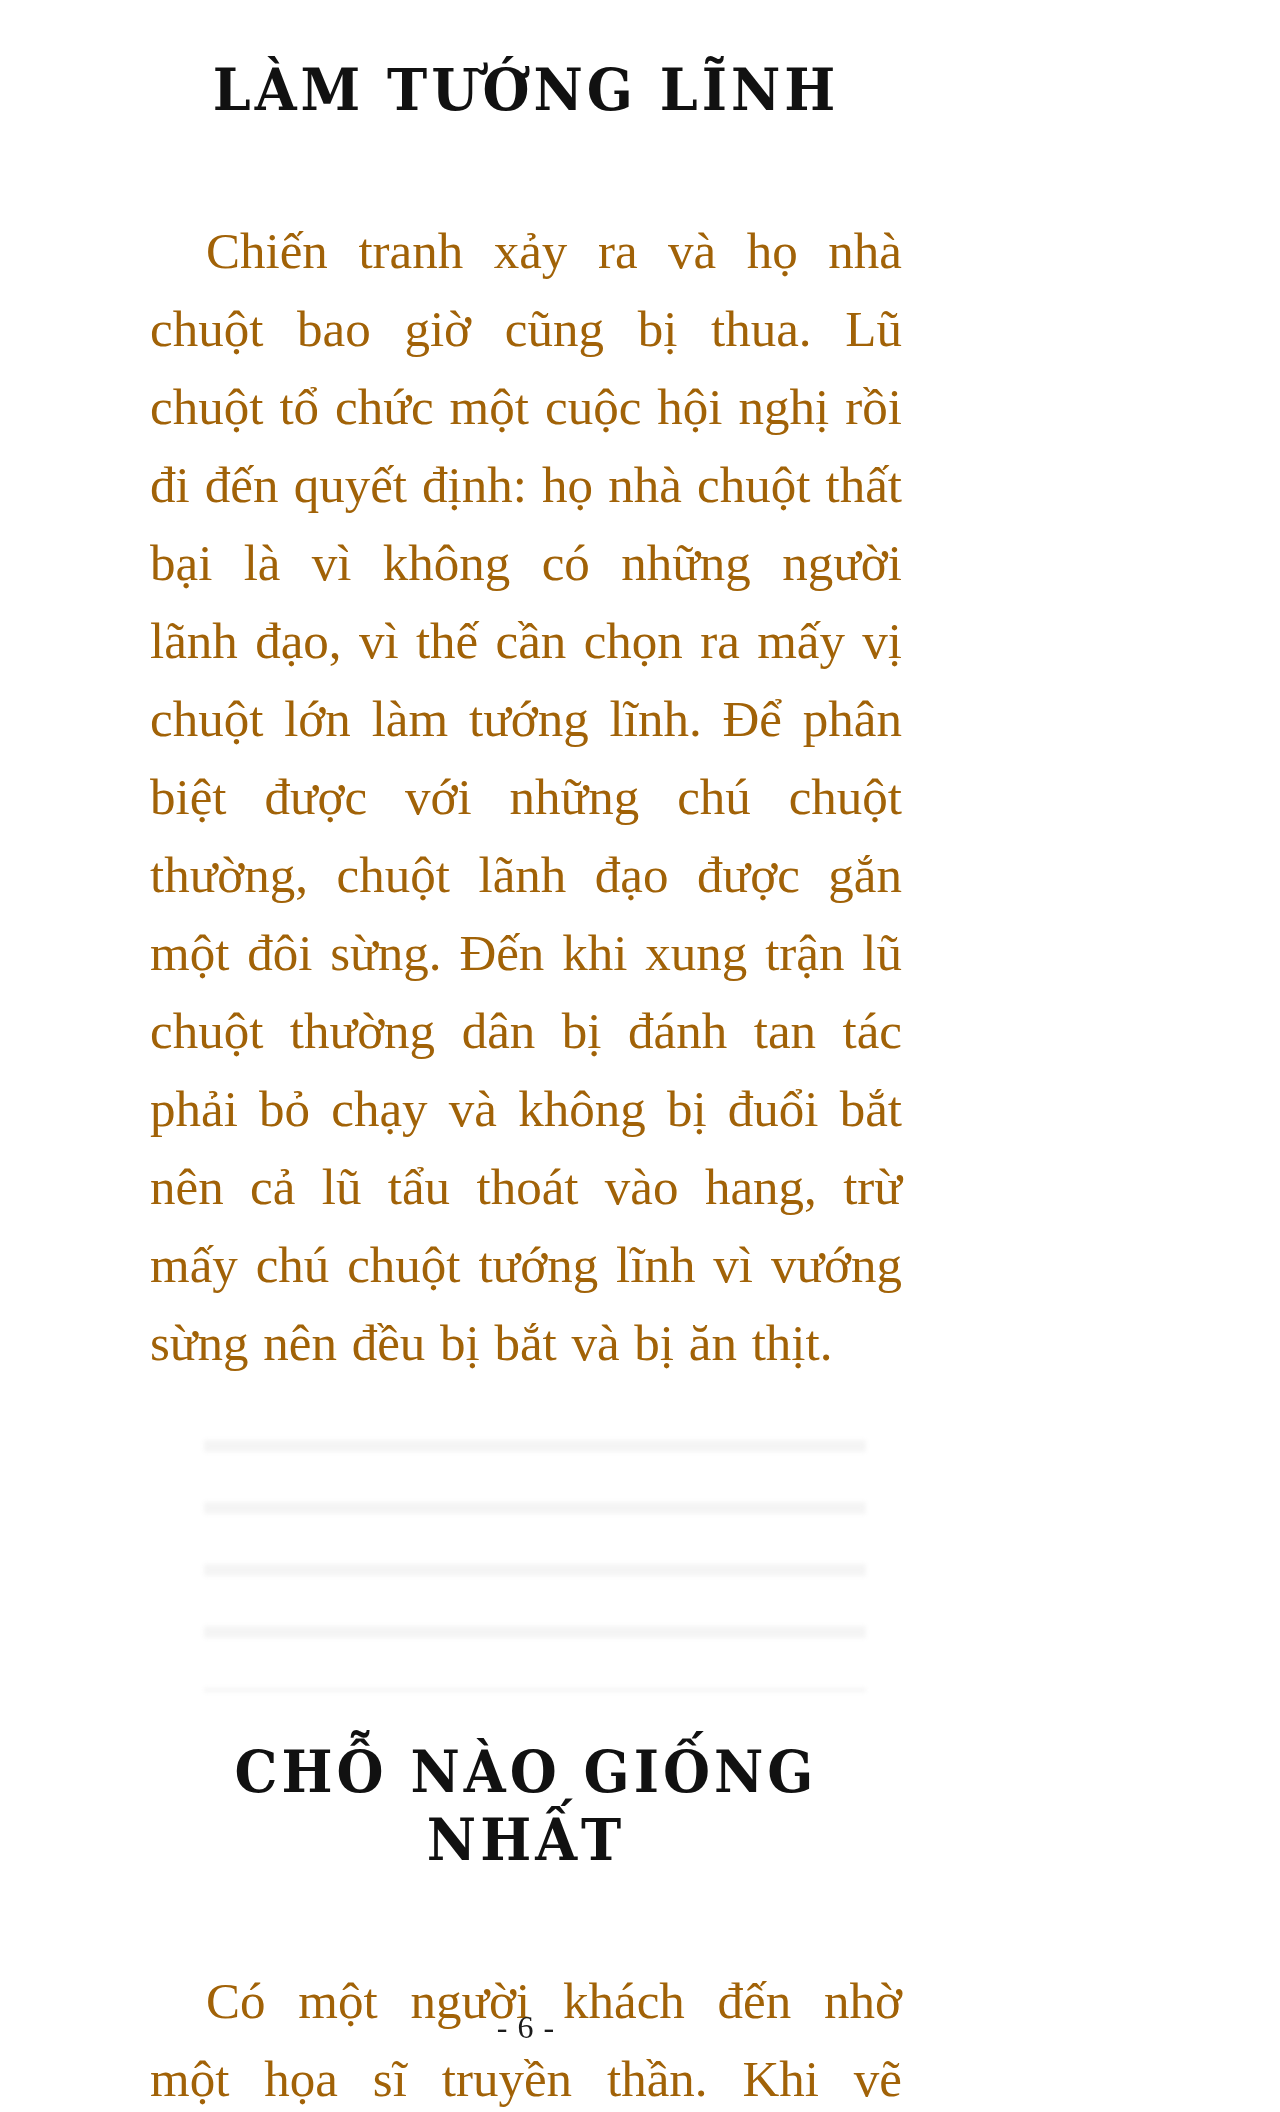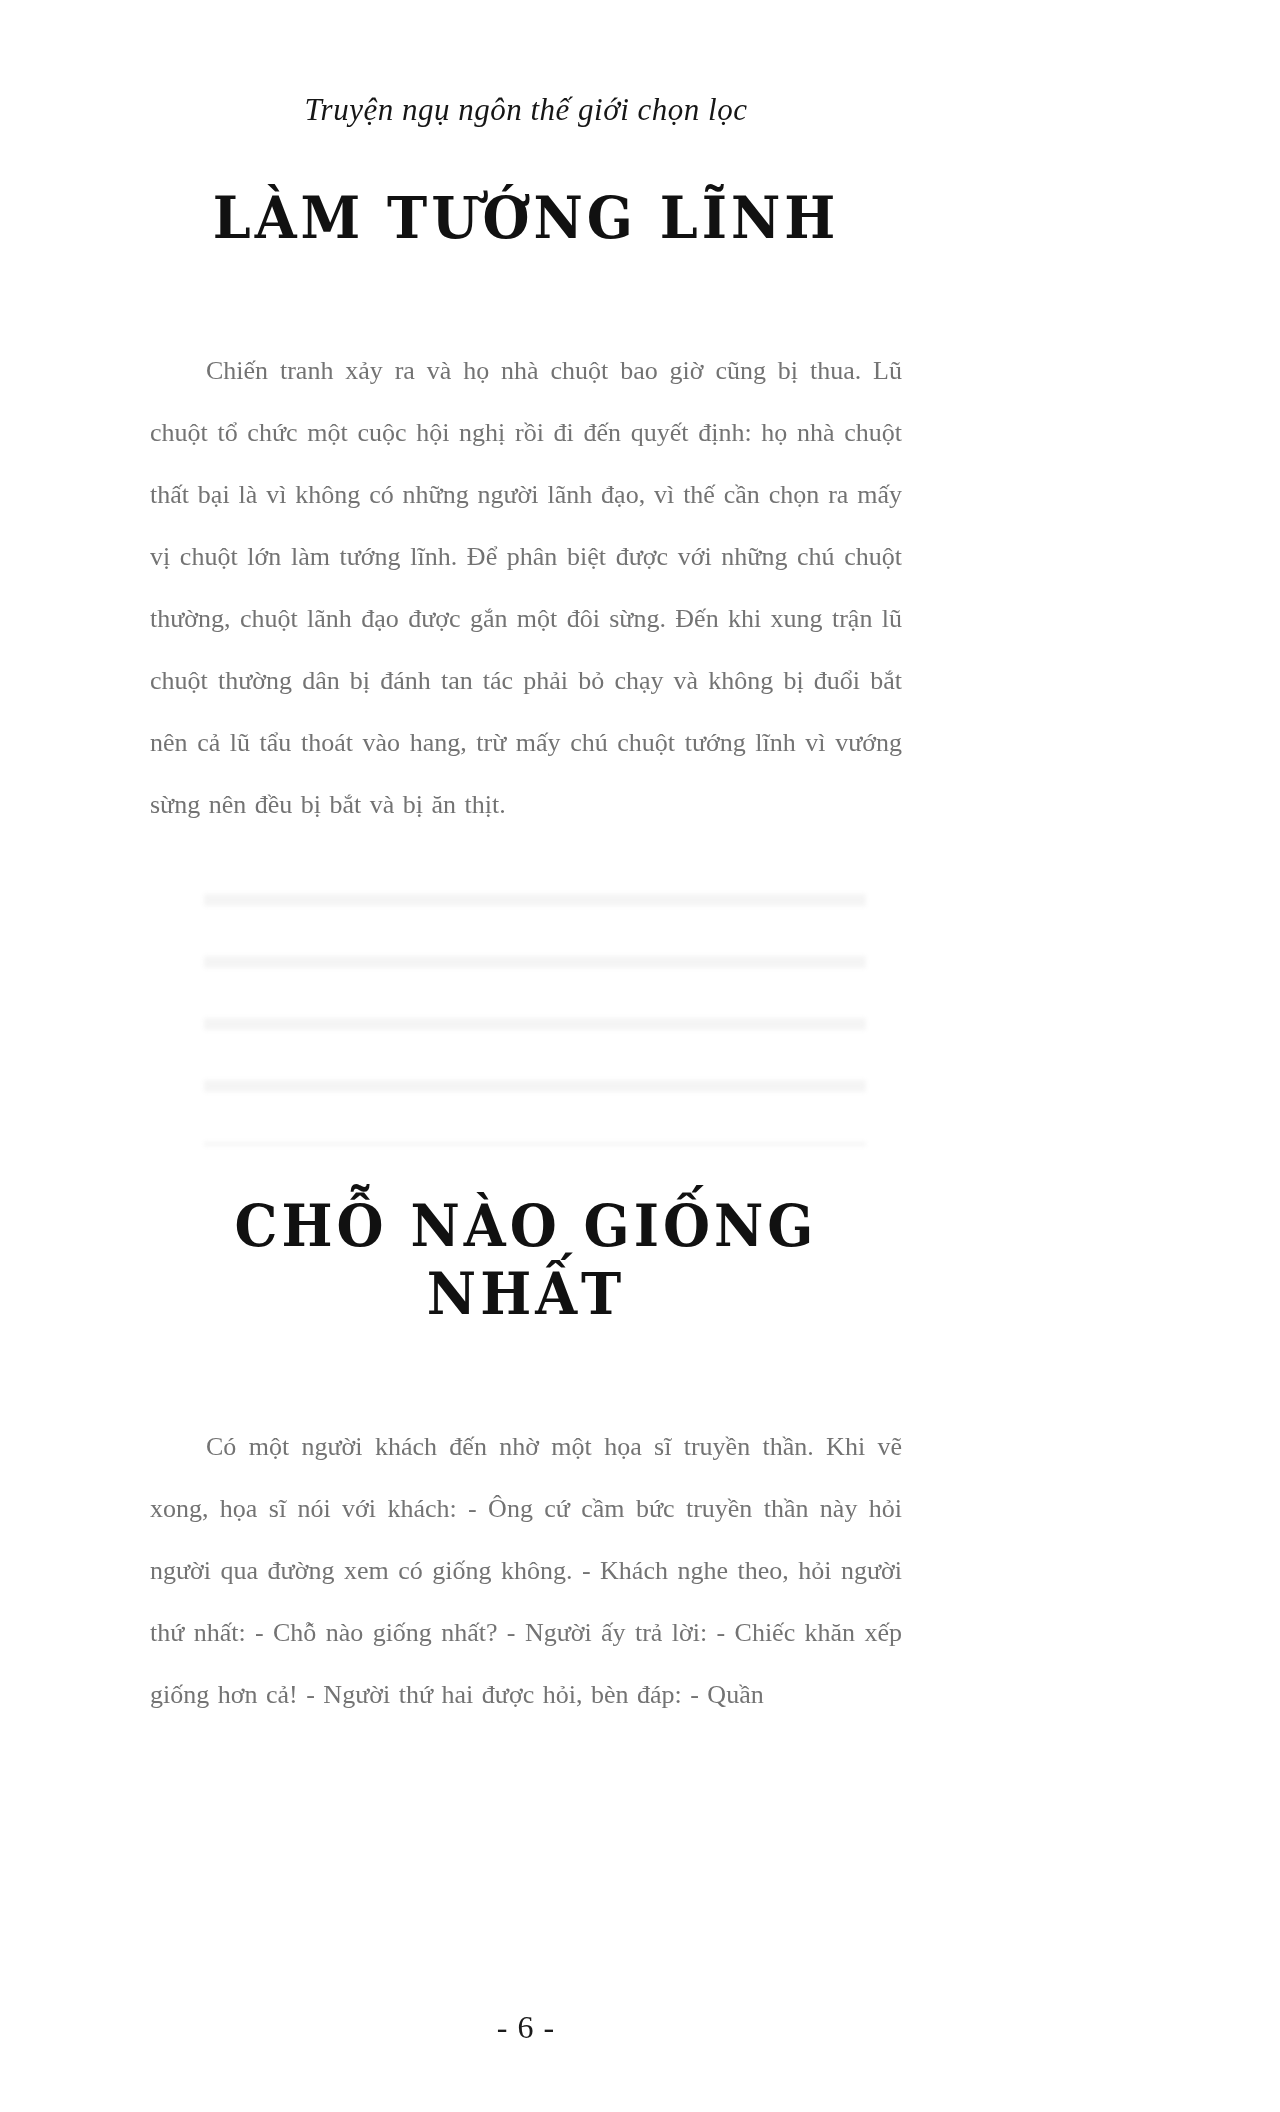--- a/index.html
+++ b/index.html
@@ -31,25 +31,25 @@
     font-family: "DejaVu Serif", serif;
     font-weight: bold;
     font-size: 54px;
     letter-spacing: 4px;
     color: #111111;
     transform: scaleY(1.06);
   }
   .title-1 { margin-top: 58px; }
   .title-2 { margin-top: 50px; }
   .story-body {
-    font-size: 26px;
-    line-height: 62px;
+    font-size: 51px;
+    line-height: 78px;
     text-align: justify;
     text-indent: 56px;
-    color: #737373;
+    color: #a16207;
     word-spacing: 2px;
   }
   .body-1 { margin-top: 90px; }
   .body-2 { margin-top: 92px; }
   
   .ghost-block {
     margin-top: 40px;
     height: 270px;
     opacity: 0.10;
     filter: blur(2px);
@@ -74,21 +74,20 @@
     color: #1b1b1b;
     letter-spacing: 1px;
   }
 </style>
 </head>
 <body>
 
 <div class="page">
   <div class="content">
 
-    <div class="running-head">Truyện ngụ ngôn thế giới chọn lọc</div>
 
     <div class="story-title title-1">LÀM TƯỚNG LĨNH</div>
 
     <p class="story-body body-1">Chiến tranh xảy ra và họ nhà chuột bao giờ cũng bị thua. Lũ chuột tổ chức một cuộc hội nghị rồi đi đến quyết định: họ nhà chuột thất bại là vì không có những người lãnh đạo, vì thế cần chọn ra mấy vị chuột lớn làm tướng lĩnh. Để phân biệt được với những chú chuột thường, chuột lãnh đạo được gắn một đôi sừng. Đến khi xung trận lũ chuột thường dân bị đánh tan tác phải bỏ chạy và không bị đuổi bắt nên cả lũ tẩu thoát vào hang, trừ mấy chú chuột tướng lĩnh vì vướng sừng nên đều bị bắt và bị ăn thịt.</p>
 
     <div class="ghost-block"></div>
 
     <div class="story-title title-2">CHỖ NÀO GIỐNG NHẤT</div>
 
     <p class="story-body body-2">Có một người khách đến nhờ một họa sĩ truyền thần. Khi vẽ xong, họa sĩ nói với khách: - Ông cứ cầm bức truyền thần này hỏi người qua đường xem có giống không. - Khách nghe theo, hỏi người thứ nhất: - Chỗ nào giống nhất? - Người ấy trả lời: - Chiếc khăn xếp giống hơn cả! - Người thứ hai được hỏi, bèn đáp: - Quần</p>

